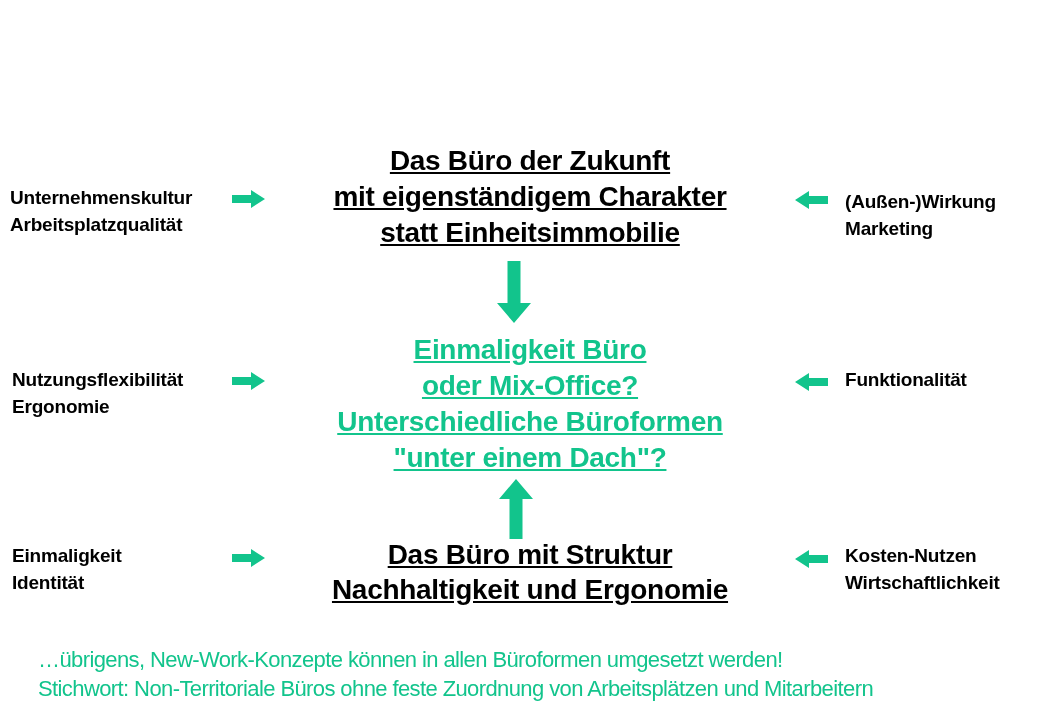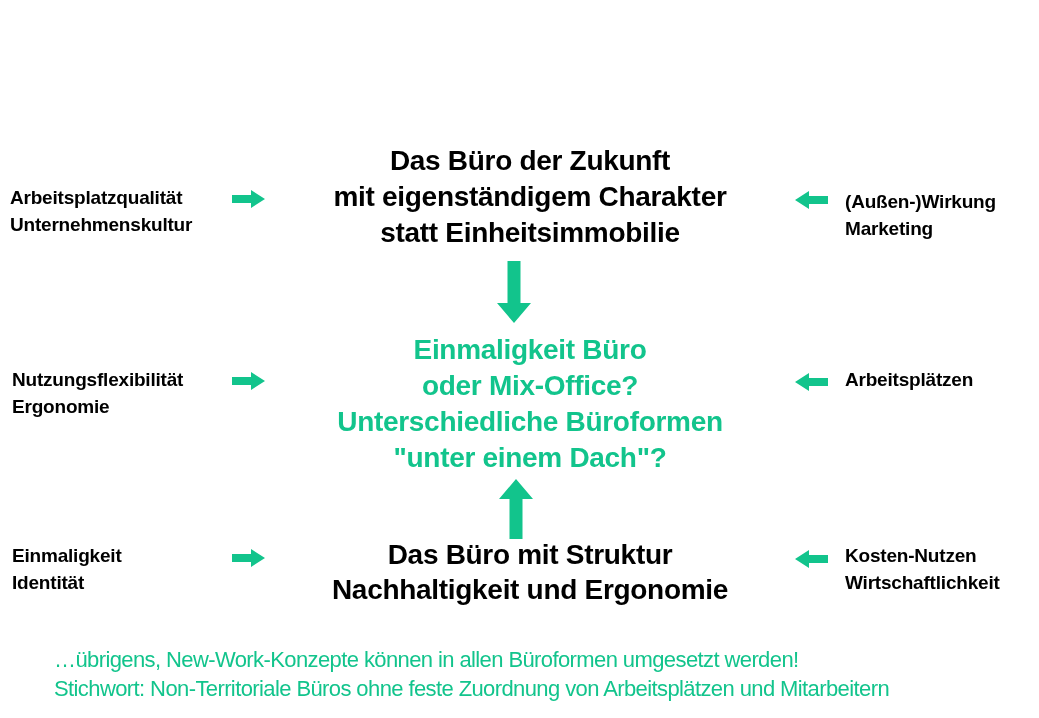--- a/index.html
+++ b/index.html
@@ -17,20 +17,21 @@
   .title {
     position: absolute;
     left: 250px;
     width: 560px;
     text-align: center;
     font-weight: bold;
     font-size: 28px;
     line-height: 36px;
     color: var(--ink);
     letter-spacing: -0.3px;
+    text-decoration: underline;
   }
   .title span { display: block; }
   .title.green { color: var(--accent); }
   .side-label {
     position: absolute;
     font-weight: bold;
     font-size: 19px;
     line-height: 27px;
     color: var(--ink);
     letter-spacing: -0.2px;
@@ -47,36 +48,36 @@
   .footer {
     position: absolute;
     left: 38px;
     top: 645px;
     color: var(--accent);
     font-size: 22px;
     line-height: 29px;
     letter-spacing: -0.6px;
     white-space: nowrap;
   }
-  .footer span { display: block; margin-left: 16px; }
+  .footer span { display: block; }
 </style>
 </head>
 <body>
 
 <div class="slide">
 
   <div class="title" style="top:143px;">
     <span>Das Büro der Zukunft</span>
     <span>mit eigenständigem Charakter</span>
     <span>statt Einheitsimmobilie</span>
   </div>
 
   <div class="side-label" style="left:10px; top:184px;">
+    <span>Unternehmenskultur</span>
     <span>Arbeitsplatzqualität</span>
-    <span>Unternehmenskultur</span>
   </div>
 
   <div class="arrow" style="left:232px; top:190px;">
     <svg width="33" height="18" viewBox="0 0 33 18">
         <path d="M0 5 H19 V0 L33 9 L19 18 V13 H0 Z"></path>
       </svg>
   </div>
 
   <div class="arrow" style="left:795px; top:191px;">
     <svg width="33" height="18" viewBox="0 0 33 18">
@@ -113,21 +114,21 @@
       </svg>
   </div>
 
   <div class="arrow" style="left:795px; top:373px;">
     <svg width="33" height="18" viewBox="0 0 33 18">
         <path d="M33 5 H14 V0 L0 9 L14 18 V13 H33 Z"></path>
       </svg>
   </div>
 
   <div class="side-label right" style="top:366px;">
-    <span>Arbeitsplätzen</span>
+    <span>Funktionalität</span>
   </div>
 
   <div class="arrow" style="left:499px; top:479px;">
     <svg width="34" height="60" viewBox="0 0 34 60">
         <path d="M17 0 L34 20 H23.5 V60 H10.5 V20 H0 Z"></path>
       </svg>
   </div>
 
   <div class="title" style="top:537px; line-height:35px;">
     <span>Das Büro mit Struktur</span>

